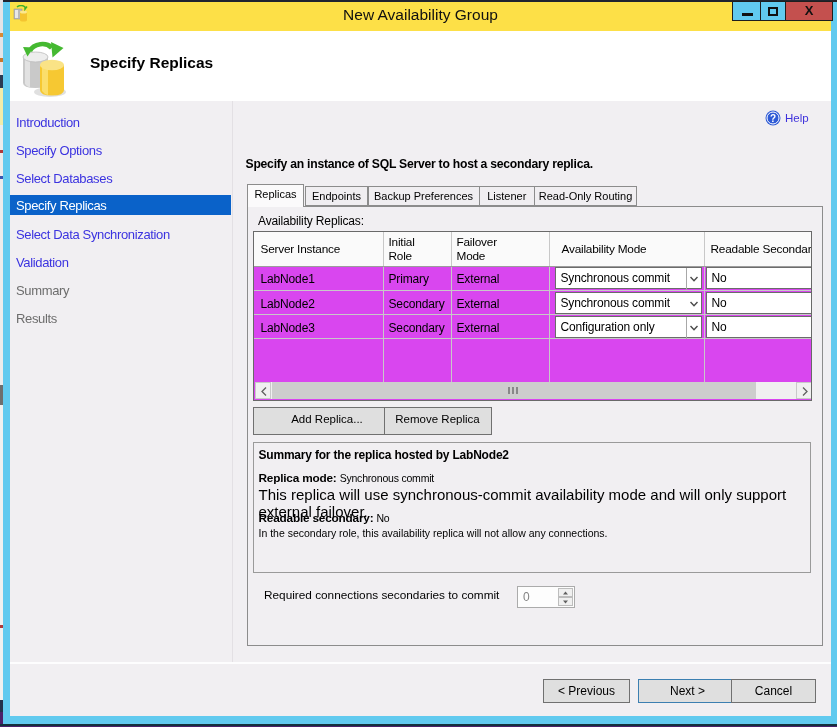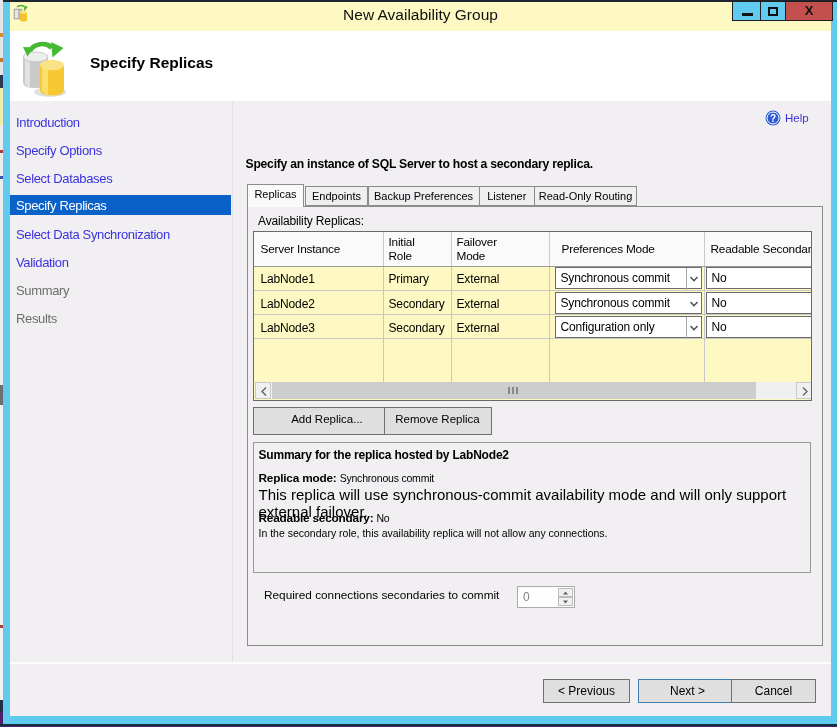--- a/index.html
+++ b/index.html
@@ -9,21 +9,21 @@
 
 
 #sliver { left:0; top:0; width:3px; height:727px; background:#E8E8E8; }
 #sliver .seg { position:absolute; left:0; width:3px; }
 
 
 #win { left:3px; top:0; width:834px; height:726px; background:#61CAEF; }
 #topline { left:3px; top:0; width:834px; height:2px; background:#20242F; }
 
 
-#titlebar { left:10px; top:2px; width:821px; height:29px; background:#fef9c3; }
+#titlebar { left:10px; top:2px; width:821px; height:29px; background:#fde047; }
 #title { left:0; top:3.5px; width:821px; text-align:center; font-size:15.5px; color:#101010; }
 
 
 #winbtns { left:732px; top:1px; width:101px; height:21px; }
 .wbtn { position:absolute; top:0; height:20px; border:1px solid #1E1E1E; }
 #btn-min { left:0; width:29px; background:#61CAEF; }
 #btn-max { left:28px; width:26px; background:#61CAEF; }
 #btn-close { left:53px; width:48px; background:#C4504E; }
 #glyph-min { position:absolute; left:9px; top:11px; width:11px; height:3px; background:#111; }
 #glyph-max { position:absolute; left:7px; top:5px; width:10px; height:9px; border:2px solid #111; }
@@ -54,21 +54,21 @@
 .tab { position:absolute; top:85px; height:20px; background:#F0EEF1; border:1px solid #8C8C8C; font-size:11px; text-align:center; color:#000; }
 .tab span { position:relative; top:3px; white-space:nowrap; }
 .tab { white-space:nowrap; }
 #tab-active { left:237px; top:83px; width:57px; height:23px; background:#FBFAFB; border:1px solid #8C8C8C; border-bottom:none; z-index:3; }
 
 
 #panel { left:237px; top:105px; width:576px; height:440px; border:1px solid #8C8C8C; background:#F1EFF2; }
 
 
 #grid-label { position:absolute; left:10px; top:6.5px; font-size:12px; color:#000; letter-spacing:-0.15px; }
-#grid { position:absolute; left:4.5px; top:24px; width:559px; height:169.5px; border:1px solid #696969; background:#fef9c3; overflow:hidden; }
+#grid { position:absolute; left:4.5px; top:24px; width:559px; height:169.5px; border:1px solid #696969; background:#d946ef; overflow:hidden; }
 .gl-v { position:absolute; top:0; width:1px; background:#C8C8C8; }
 .gl-h { position:absolute; left:0; width:100%; height:1px; background:#C8C8C8; }
 .hdrtxt { position:absolute; font-size:11.8px; color:#000; white-space:nowrap; letter-spacing:-0.2px; }
 .celltxt { position:absolute; font-size:12px; color:#000; letter-spacing:-0.15px; }
 .combo { position:absolute; border:1px solid #6B6B6B; background:#fff; font-size:12px; letter-spacing:-0.15px; }
 .nobox { position:absolute; border:1px solid #6B6B6B; background:#fff; font-size:12px; letter-spacing:-0.15px; }
 
 
 #hscroll { position:absolute; left:1px; bottom:1px; height:17px; background:#F0F0F0; }
 
@@ -181,21 +181,21 @@
 
       <div class="gl-h" style="top:33.5px;background:#9C9C9C;"></div>
 
       <div class="gl-h" style="top:58px;"></div>
       <div class="gl-h" style="top:82px;"></div>
       <div class="gl-h" style="top:106px;"></div>
 
       <div class="hdrtxt" style="left:7px;top:10px;">Server Instance</div>
       <div class="hdrtxt" style="left:135px;top:3px;">Initial<br>Role</div>
       <div class="hdrtxt" style="left:203px;top:3px;">Failover<br>Mode</div>
-      <div class="hdrtxt" style="left:308px;top:10px;">Preferences Mode</div>
+      <div class="hdrtxt" style="left:308px;top:10px;">Availability Mode</div>
       <div class="hdrtxt" style="left:457px;top:10px;">Readable Secondar</div>
 
       <div class="celltxt" style="left:7px;top:40px;">LabNode1</div>
       <div class="celltxt" style="left:135px;top:40px;">Primary</div>
       <div class="celltxt" style="left:203px;top:40px;">External</div>
       <div class="celltxt" style="left:7px;top:64.5px;">LabNode2</div>
       <div class="celltxt" style="left:135px;top:64.5px;">Secondary</div>
       <div class="celltxt" style="left:203px;top:64.5px;">External</div>
       <div class="celltxt" style="left:7px;top:88.5px;">LabNode3</div>
       <div class="celltxt" style="left:135px;top:88.5px;">Secondary</div>

